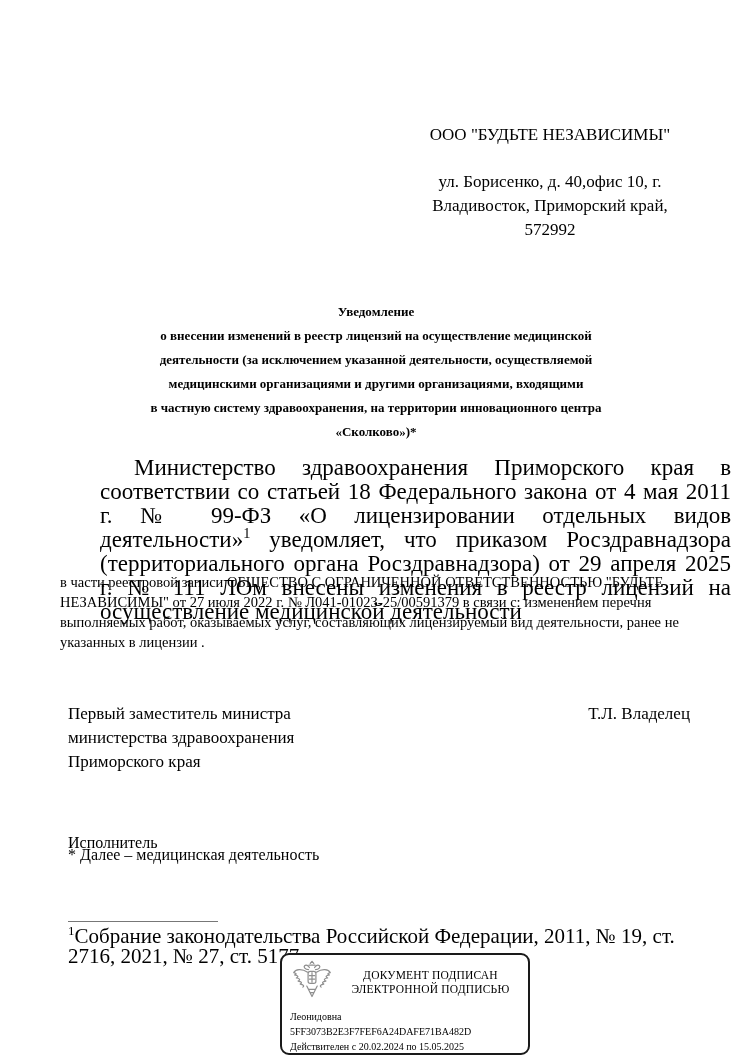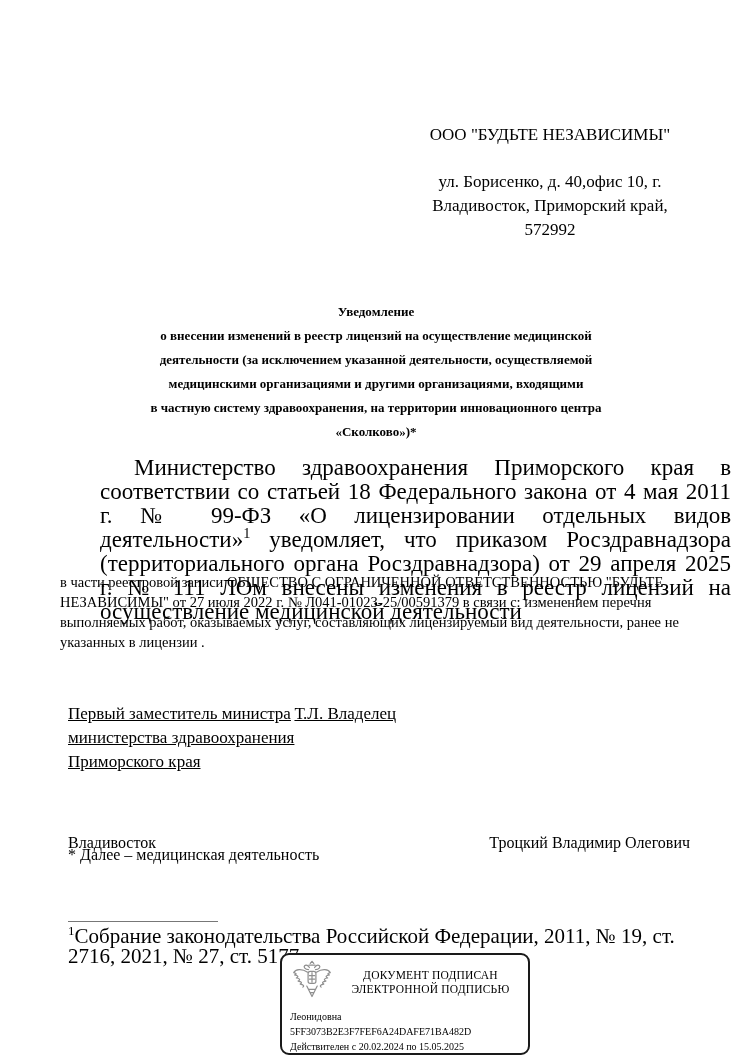--- a/index.html
+++ b/index.html
@@ -51,22 +51,22 @@
   .details-par {
     position: absolute;
     left: 60px; top: 572px; width: 640px;
     font-size: 14.5px; line-height: 20px;
     text-align: left;
   }
   
   .signature-row {
     position: absolute;
     left: 68px; top: 702px; width: 622px;
-    display: flex; align-items: flex-start;
-    font-size: 17px; line-height: 24px; text-decoration: underline;
+    display: flex; justify-content: space-between; align-items: flex-start;
+    font-size: 17px; line-height: 24px;
   }
   .signature-position { white-space: pre-line; }
   
   .executor-row {
     position: absolute;
     left: 68px; top: 832px; width: 622px;
     display: flex; justify-content: space-between; align-items: flex-start;
     font-size: 16px; line-height: 22px;
   }
   
@@ -135,22 +135,21 @@
   <p class="details-par">в части реестровой записи ОБЩЕСТВО С ОГРАНИЧЕННОЙ ОТВЕТСТВЕННОСТЬЮ "БУДЬТЕ НЕЗАВИСИМЫ" от 27 июля 2022 г. № Л041-01023-25/00591379 в связи с: изменением перечня выполняемых работ, оказываемых услуг, составляющих лицензируемый вид деятельности, ранее не указанных в лицензии .</p>
 
   <div class="signature-row">
     <div class="signature-position">Первый заместитель министра
 министерства здравоохранения
 Приморского края</div>
     <div>Т.Л. Владелец</div>
   </div>
 
   <div class="executor-row">
-    <div>Владивосток</div>
-    <div>Троцкий Владимир Олегович</div>
+    <div>Исполнитель</div>
   </div>
 
   <div class="fn-star">* Далее – медицинская деятельность</div>
   <div class="fn-rule"></div>
   <div class="fn-law"><sup>1</sup><span>Собрание законодательства Российской Федерации, 2011, № 19, ст. 2716, 2021, № 27, ст. 5177</span></div>
 
   <div class="stamp">
     <div class="stamp-head">
       <span class="stamp-emblem">
         <svg width="44" height="40" viewBox="0 0 50 46" aria-hidden="true">

